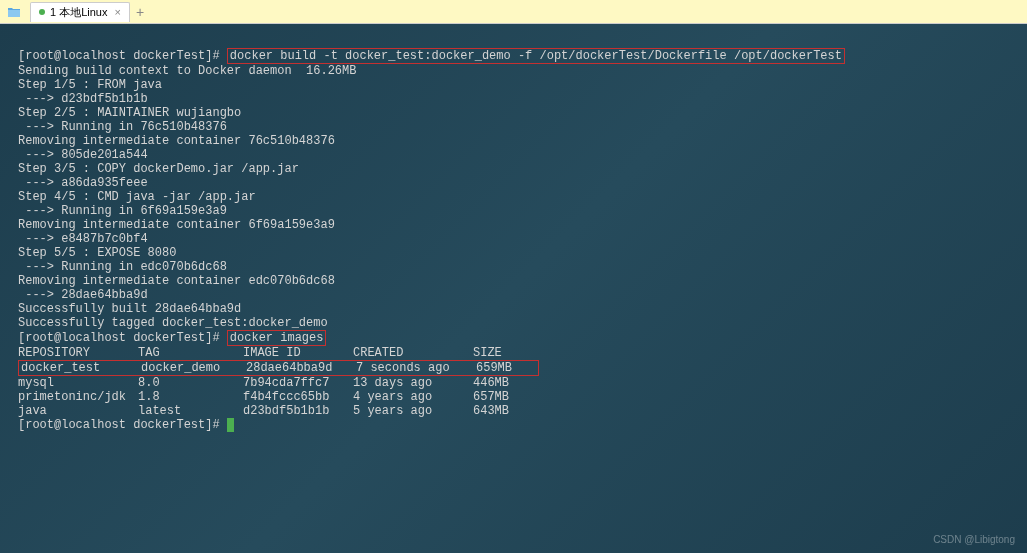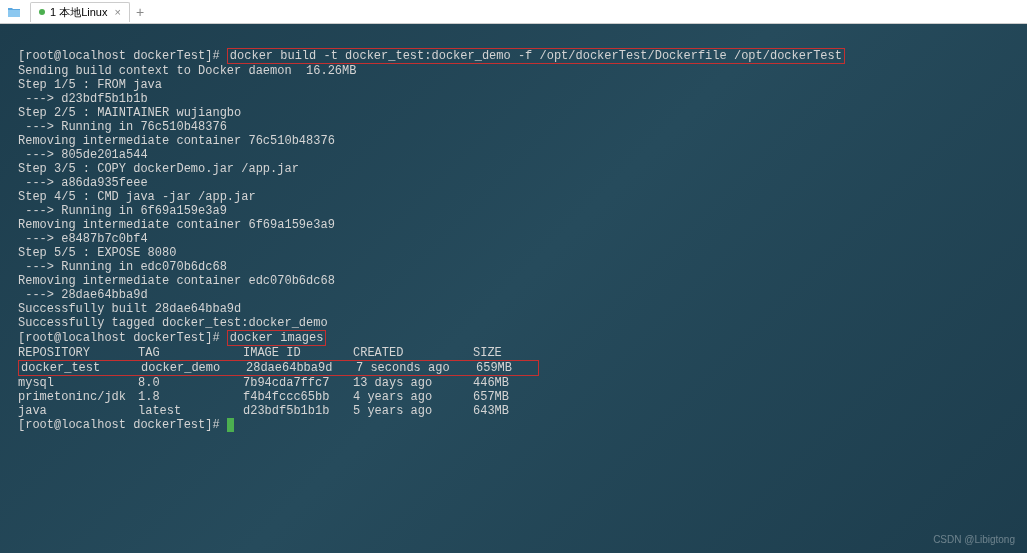--- a/index.html
+++ b/index.html
@@ -6,21 +6,21 @@
     body {
       font-family: "Consolas", "Courier New", monospace;
       font-size: 12px;
       background: #1a3a4a;
       width: 1027px;
       height: 553px;
       overflow: hidden;
       position: relative;
     }
     .tab-bar {
-      background: #ffffff;
+      background: #fef9c3;
       height: 24px;
       display: flex;
       align-items: center;
       border-bottom: 1px solid #ccc;
     }
     .folder-icon {
       width: 20px;
       height: 20px;
       margin-left: 4px;
       display: flex;

